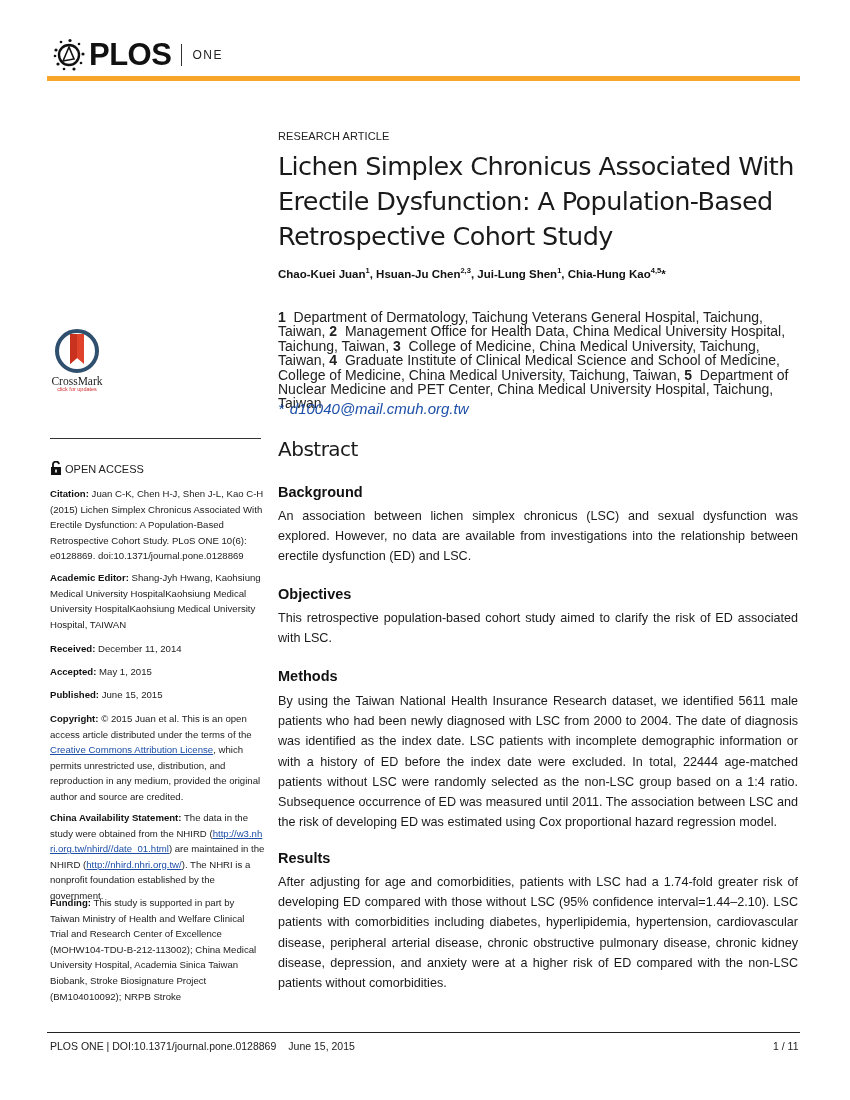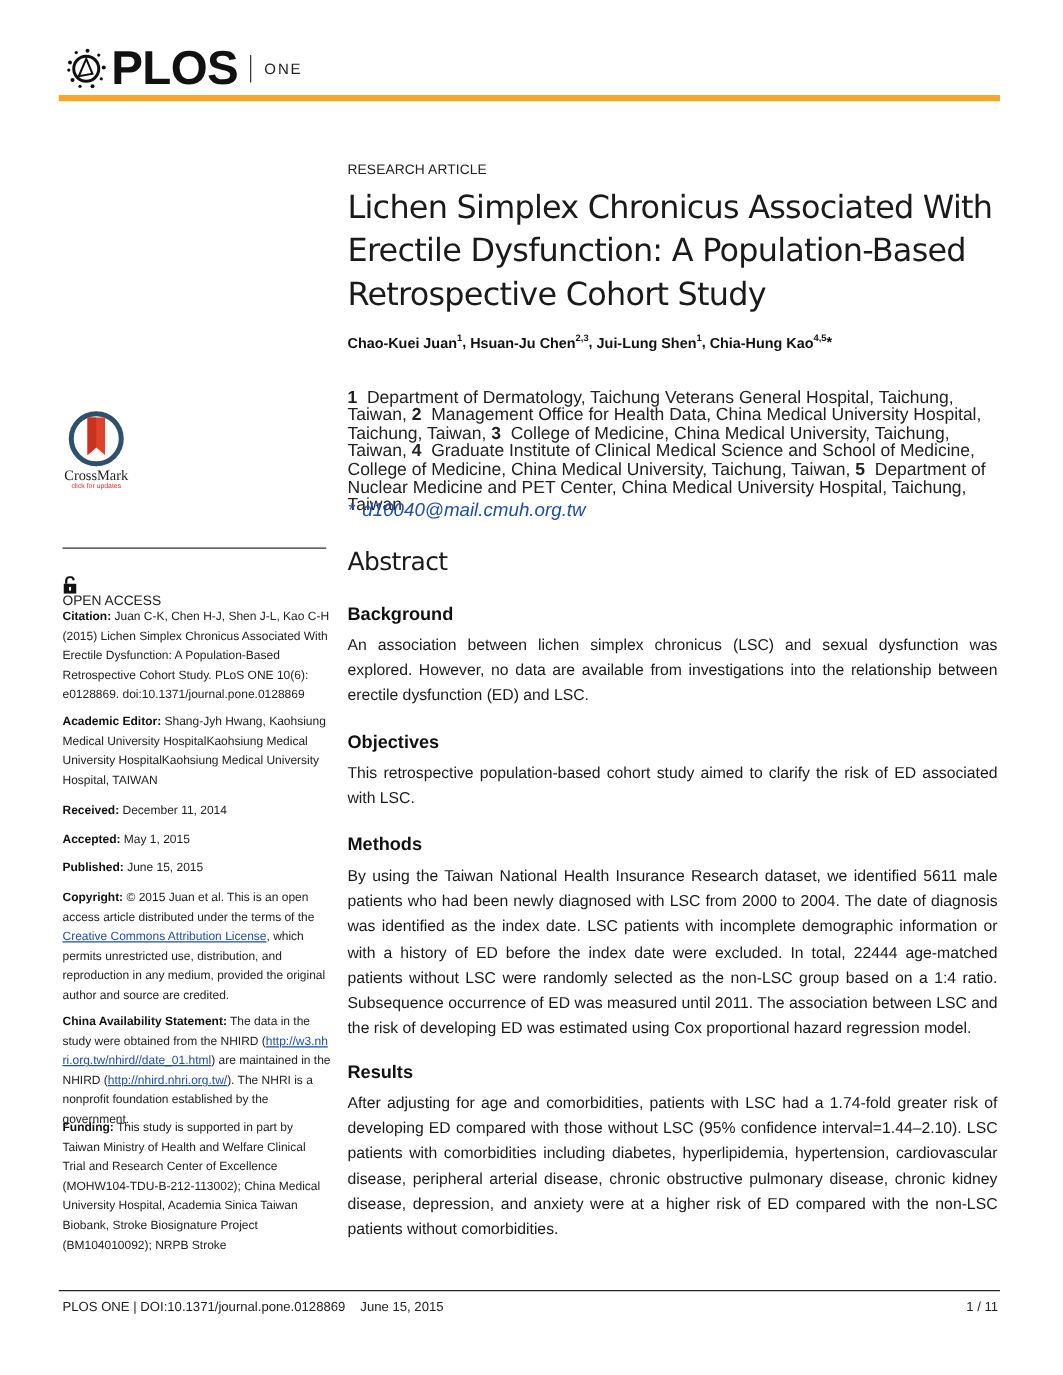--- a/index.html
+++ b/index.html
@@ -2,21 +2,21 @@
 <html><head>
 <meta charset="utf-8">
 <style>
   html, body { margin: 0; padding: 0; background: #ffffff; }
   body { width: 850px; height: 1100px; position: relative; overflow: hidden; font-family: "Liberation Sans", sans-serif; color: #111; }
   .abs { position: absolute; }
 
   
   #logo { left: 52px; top: 38px; height: 34px; display: flex; align-items: center; }
   #logo svg { display: block; }
-  .plos-word { font-family: "Liberation Sans", sans-serif; font-weight: bold; font-size: 38px; letter-spacing: -0.5px; margin-left: 3px; color: #111; }
+  .plos-word { font-family: "Liberation Sans", sans-serif; font-weight: bold; font-size: 31px; letter-spacing: -0.5px; margin-left: 3px; color: #111; }
   .logo-sep { width: 1px; height: 22px; background: #333; margin: 0 10px 0 10px; }
   .one-word { font-family: "Liberation Sans", sans-serif; font-size: 12px; letter-spacing: 1.5px; color: #222; text-align: center; }
   #header-bar { left: 47px; top: 76px; width: 753px; height: 5px; background: #f8a629; }
 
   
   #article-type { left: 278px; top: 130px; font-size: 11px; letter-spacing: 0.1px; color: #222; }
   #title { left: 278px; top: 149px; width: 520px; font-size: 25.5px; line-height: 35px; color: #1a1a1a; font-family: "DejaVu Sans", sans-serif; font-weight: normal; letter-spacing: -0.6px; }
   #authors { left: 278px; top: 266px; font-size: 11.5px; font-weight: bold; color: #111; }
   #authors sup { font-size: 7.5px; }
   #affiliations { left: 278px; top: 310px; width: 520px; font-size: 14px; line-height: 14.4px; color: #222; }
@@ -26,21 +26,21 @@
 
   #abstract-h { left: 278px; top: 426px; font-size: 20px; color: #1a1a1a; font-family: "DejaVu Sans", sans-serif; letter-spacing: -0.5px; margin-top: 11px; }
   .sec-h { position: absolute; left: 278px; font-size: 14.5px; font-weight: bold; color: #111; }
   .sec-p { position: absolute; left: 278px; width: 520px; font-size: 12.6px; line-height: 20.2px; color: #1a1a1a; text-align: justify; }
 
   
   #crossmark { left: 46px; top: 328px; width: 62px; text-align: center; }
   #crossmark .cm-word { font-family: "Liberation Serif", serif; font-size: 11.5px; color: #222; margin-top: 1px; }
   #crossmark .cm-sub { font-size: 5.5px; color: #d62a2a; margin-top: -1px; }
   #side-rule { left: 50px; top: 438px; width: 211px; height: 1px; background: #333; }
-  #oa { left: 50px; top: 461px; display: flex; align-items: flex-start; font-size: 11px; color: #222; flex-direction: column; }
+  #oa { left: 50px; top: 461px; display: flex; align-items: flex-end; font-size: 11px; color: #222; }
   #oa svg { margin-right: 3px; }
   .side { position: absolute; left: 50px; width: 215px; font-size: 9.6px; line-height: 15.6px; color: #222; }
   .side b { font-weight: bold; color: #111; }
   .link { color: #1d4fa8; text-decoration: underline; }
 
   
   #footer-rule { left: 47px; top: 1032px; width: 753px; height: 1px; background: #222; }
   #footer-left { left: 50px; top: 1040px; font-size: 10.5px; color: #222; }
   #footer-right { left: 773px; top: 1040px; font-size: 10.5px; color: #222; }
   #footer-date { margin-left: 12px; }

